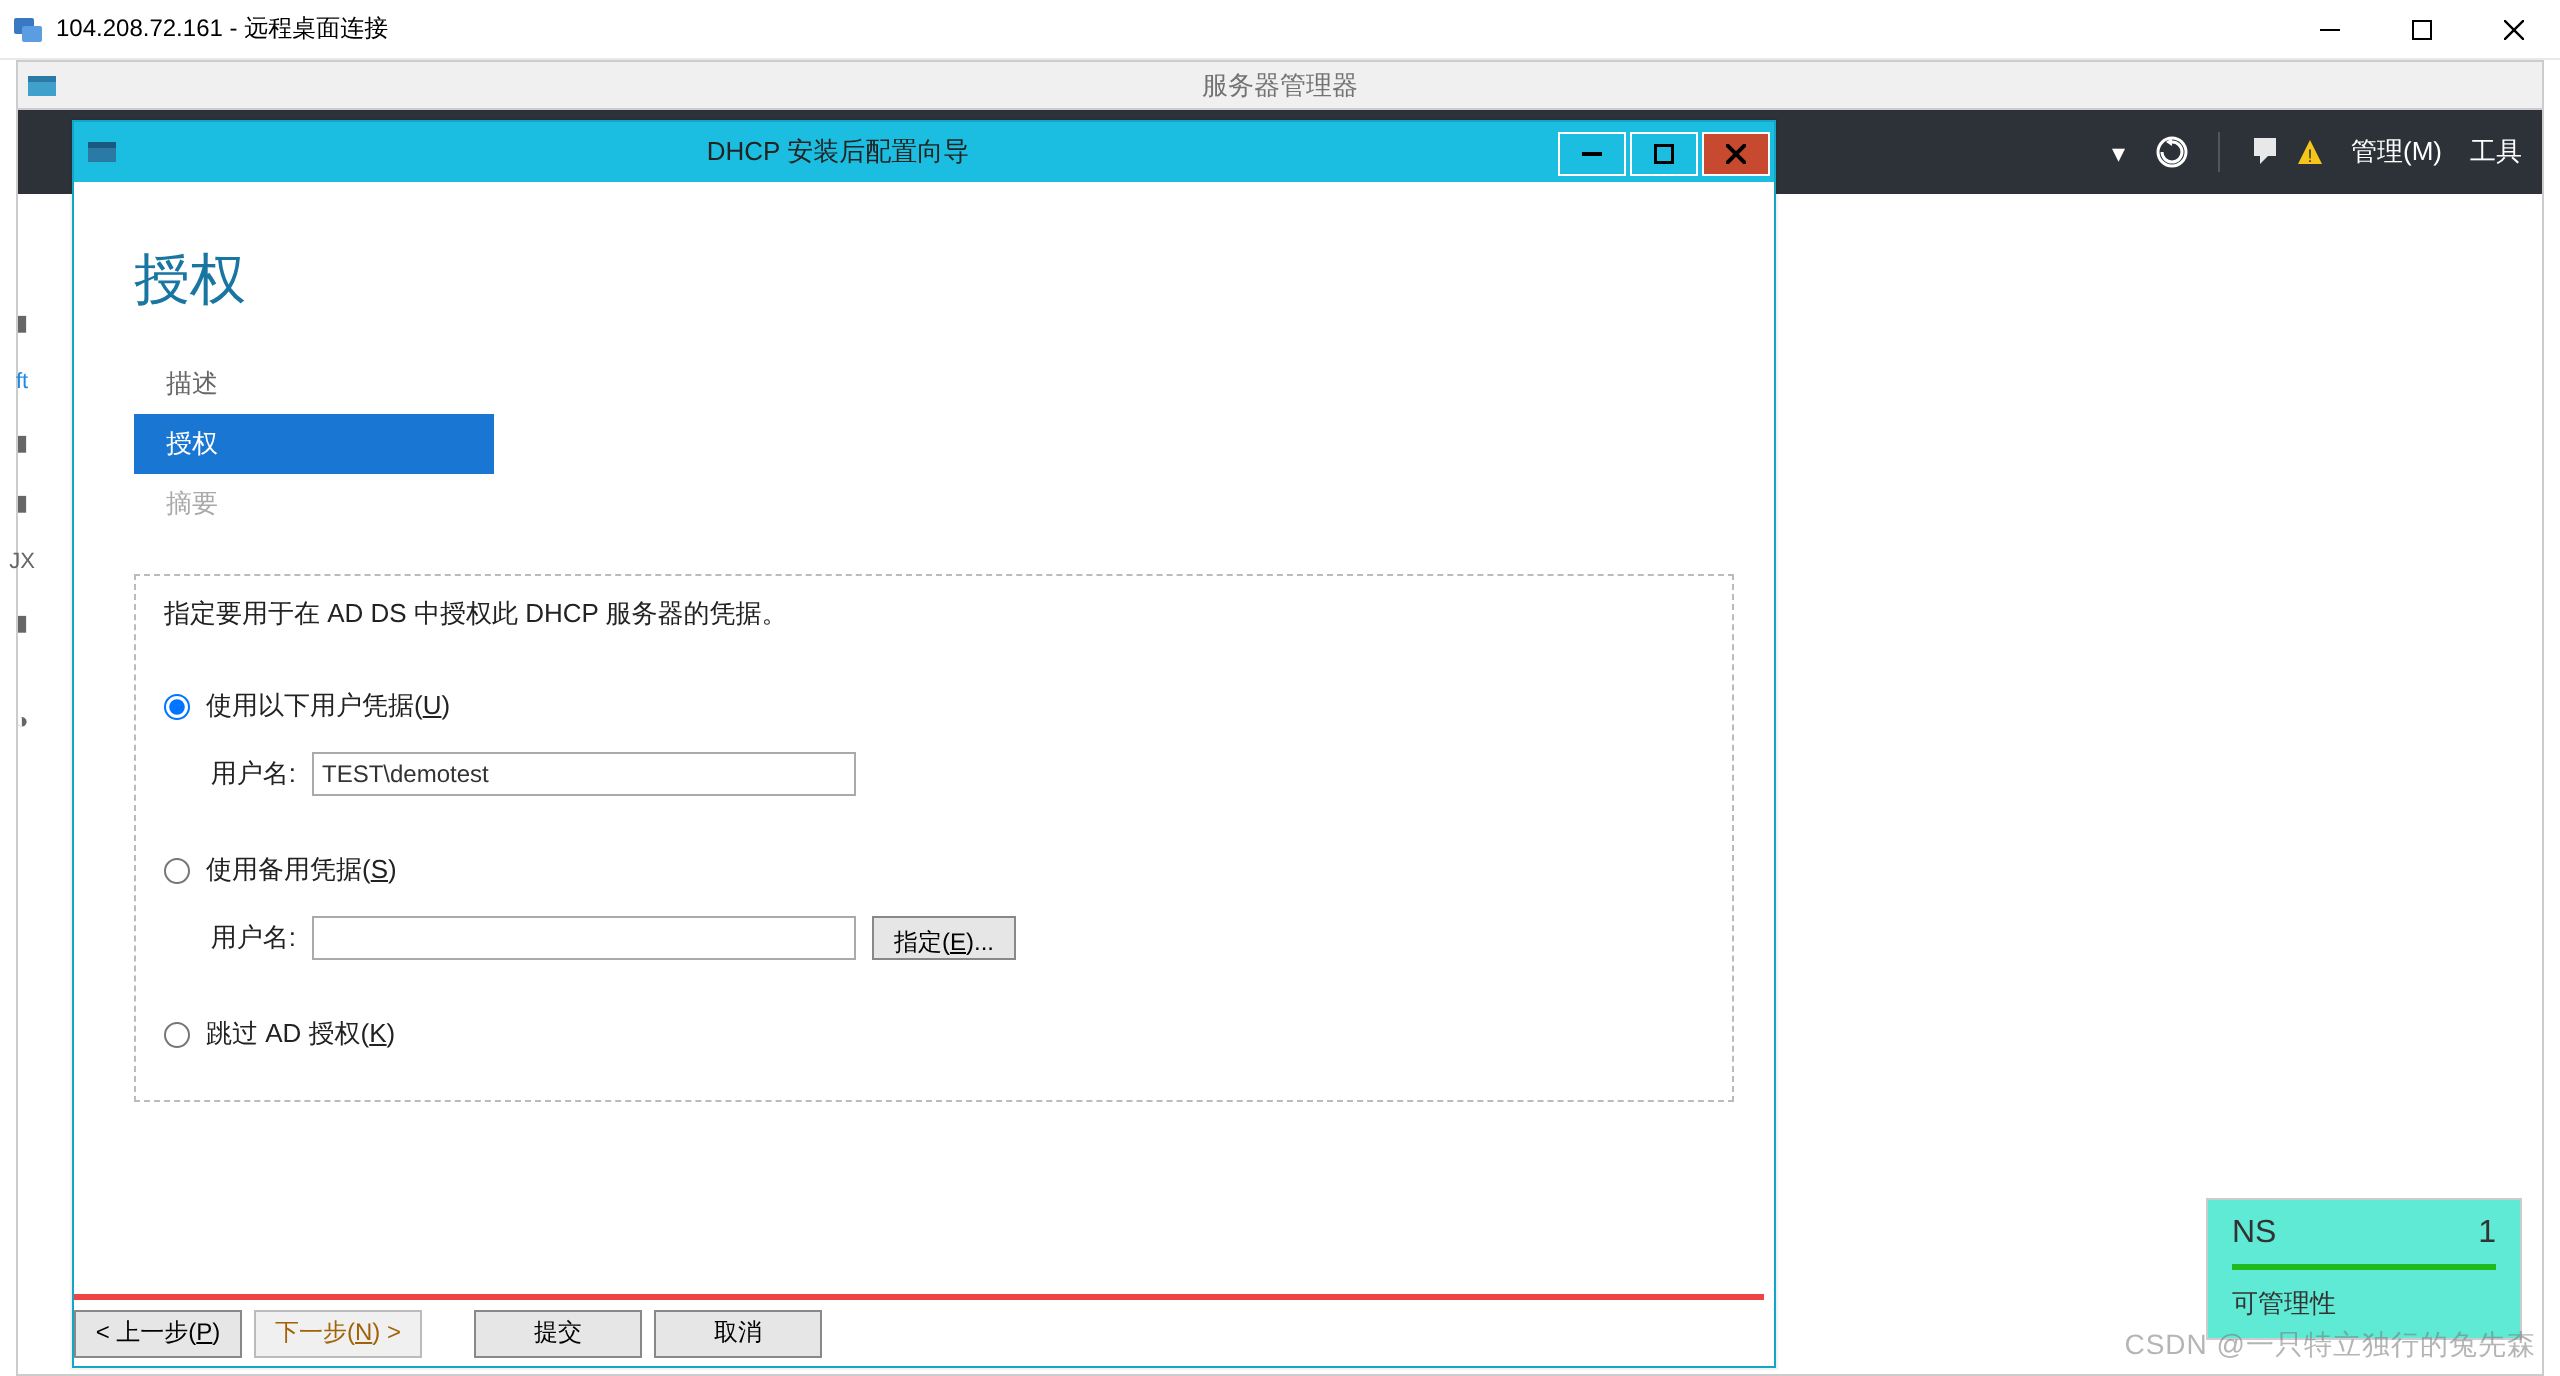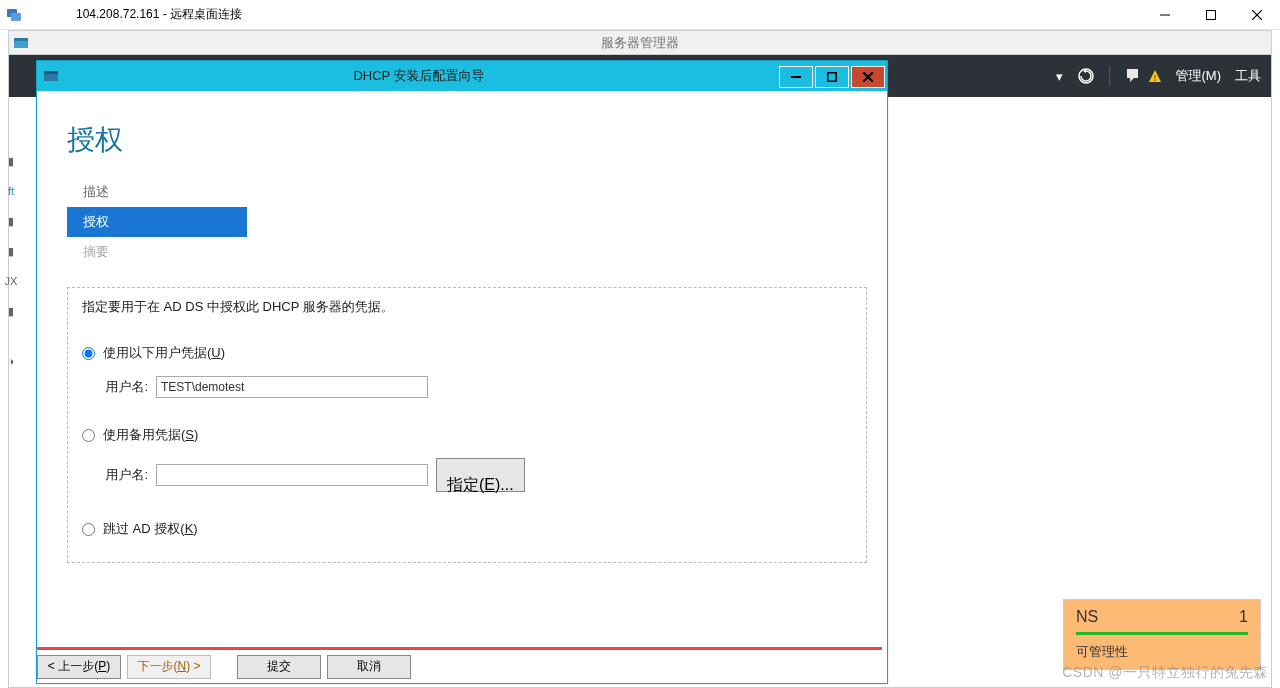--- a/index.html
+++ b/index.html
@@ -1,21 +1,21 @@
 <!DOCTYPE html>
 <html><head>
 <meta charset="utf-8">
 <style>
 * { box-sizing: border-box; margin: 0; padding: 0; font-family: "Microsoft YaHei", "Segoe UI", sans-serif; }
 body { width: 1280px; height: 688px; background: #fff; overflow: hidden; position: relative; }
 
 
 .rdp-titlebar { height: 30px; display: flex; align-items: center; padding: 0 6px; background: #fff; border-bottom: 1px solid #e8e8e8; position: relative; }
 .rdp-titlebar .icon { width: 16px; height: 16px; margin-right: 6px; }
-.rdp-titlebar .title { font-size: 12px; color: #000; margin-left: 48px; }
+.rdp-titlebar .title { font-size: 12px; color: #000; }
 .rdp-controls { position: absolute; right: 0; top: 0; display: flex; }
 .rdp-controls .btn { width: 46px; height: 30px; display: flex; align-items: center; justify-content: center; font-size: 14px; }
 .rdp-controls .btn.close svg { stroke: #000; }
 
 .content-area { position: relative; height: 658px; background: #fff; }
 
 
 .sm-window { position: absolute; left: 8px; top: 0; right: 8px; bottom: 0; border: 1px solid #ccc; background: #fff; overflow: hidden; }
 .sm-titlebar { height: 24px; display: flex; align-items: center; justify-content: center; background: #f0f0f0; border-bottom: 1px solid #ccc; position: relative; }
 .sm-titlebar .sm-icon { position: absolute; left: 4px; top: 4px; width: 16px; height: 16px; }
@@ -24,21 +24,21 @@
 .sm-toolbar .divider { width: 1px; height: 20px; background: #555; }
 .sm-toolbar .tb-item { display: flex; align-items: center; gap: 4px; cursor: pointer; }
 
 
 .left-strip { position: absolute; left: 0; top: 56px; width: 22px; height: 600px; }
 .left-strip .ic { width: 22px; height: 30px; display: flex; align-items: center; justify-content: center; color: #666; font-size: 11px; }
 
 
 .sm-body { position: absolute; left: 22px; top: 66px; right: 10px; bottom: 10px; background: #fff; }
 .sm-panel-right { position: absolute; right: 0; top: 502px; width: 198px; }
-.sm-card { border: 1px solid #ccc; background: #fdba74; padding: 8px 12px; }
+.sm-card { border: 1px solid #ccc; background: #5eead4; padding: 8px 12px; margin-left: 40px; }
 .sm-card .row1 { display: flex; justify-content: space-between; align-items: center; font-size: 16px; color: #333; padding-bottom: 6px; }
 .sm-card .bar { height: 3px; background: #1fba1f; margin-bottom: 8px; }
 .sm-card .row2 { font-size: 13px; color: #333; }
 
 
 .wizard { position: absolute; left: 36px; top: 30px; width: 852px; height: 624px; border: 1px solid #14a6c8; background: #fff; box-shadow: 0 0 0 1px rgba(0,0,0,.05); }
 .wiz-titlebar { height: 30px; background: #1bbde0; display: flex; align-items: center; position: relative; }
 .wiz-titlebar .wiz-icon { width: 16px; height: 16px; margin-left: 6px; }
 .wiz-titlebar .wiz-title { flex: 1; text-align: center; font-size: 13px; color: #222; }
 .wiz-controls { display: flex; }
@@ -52,21 +52,21 @@
 .wiz-nav .nav-item.selected { background: #1976d2; color: #fff; }
 .wiz-nav .nav-item.dim { color: #aaa; }
 .wiz-main { flex: 1; border: 1px dashed #bbb; padding: 10px 14px; height: 432px; font-size: 13px; color: #222; }
 .wiz-main .desc { margin-bottom: 28px; }
 .radio-row { display: flex; align-items: center; gap: 8px; margin-bottom: 14px; }
 .radio-row input[type=radio] { margin: 0; }
 .field-row { display: flex; align-items: center; gap: 8px; margin-left: 20px; margin-bottom: 28px; }
 .field-row label { min-width: 46px; text-align: right; }
 .field-row input[type=text] { width: 272px; height: 22px; border: 1px solid #aaa; padding: 0 4px; font-size: 12px; }
 .field-row input[disabled] { background: #fff; color: #333; }
-.spec-btn { height: 22px; padding: 16px 10px; font-size: 16px; background: #e6e6e6; border: 1px solid #888; cursor: pointer; }
+.spec-btn { height: 22px; padding: 4px 10px; font-size: 12px; background: #e6e6e6; border: 1px solid #888; cursor: pointer; }
 .wiz-footer { position: absolute; left: 0; right: 5px; bottom: 0; height: 36px; border-top: 3px solid #ef4444; display: flex; align-items: center; justify-content: flex-start; gap: 6px; padding-right: 24px; background: #fff; }
 .wiz-footer button { min-width: 84px; height: 24px; font-size: 12px; background: #e6e6e6; border: 1px solid #888; cursor: pointer; }
 .wiz-footer button[disabled] { color: #a16207; border-color: #bbb; background: #f0f0f0; }
 
 .watermark { position: absolute; right: 12px; bottom: 6px; font-size: 14px; color: rgba(120,120,120,.55); letter-spacing: .5px; pointer-events: none; }
 .underline { text-decoration: underline; }
 </style>
 </head>
 <body>
 

